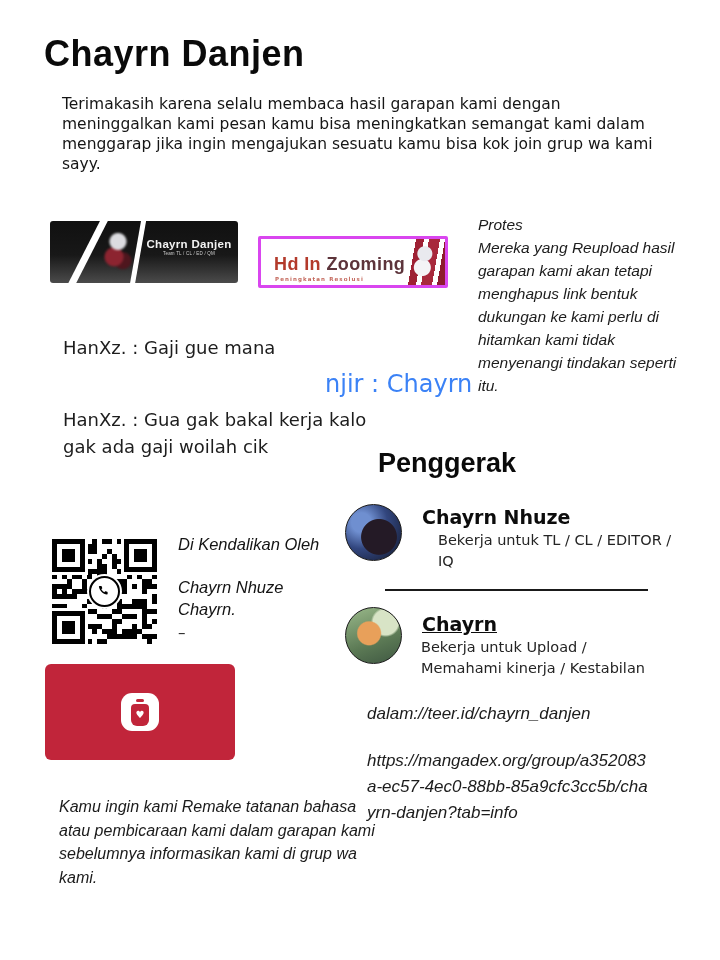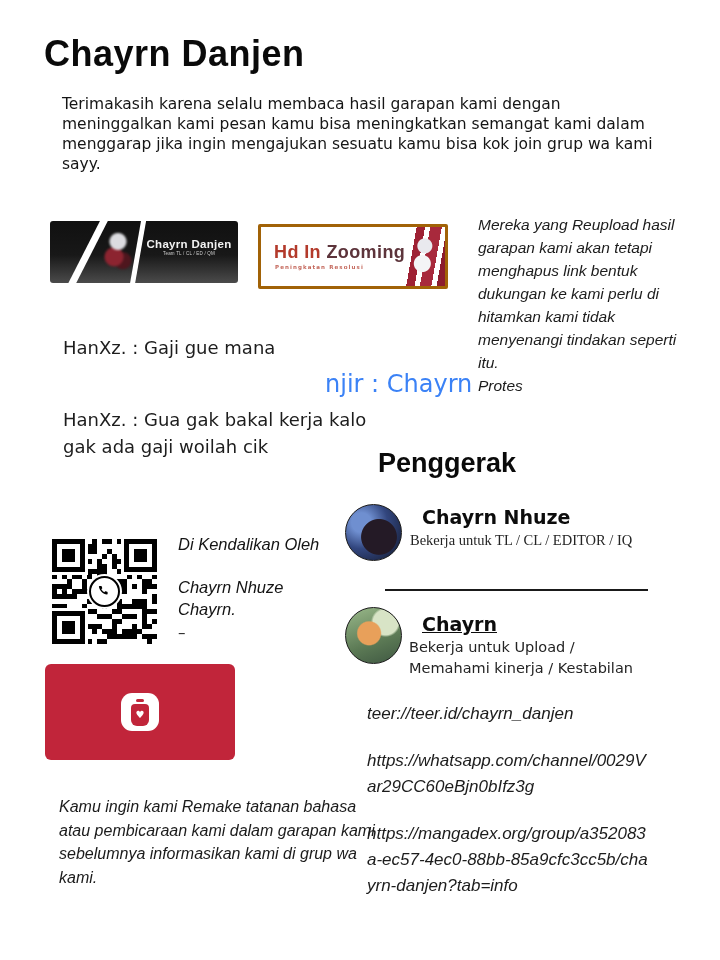--- a/index.html
+++ b/index.html
@@ -22,22 +22,22 @@
     background:
       radial-gradient(circle at 50% 26%,#dcdce0 0 8px,rgba(0,0,0,0) 9px),
       radial-gradient(circle at 40% 58%,#8c2430 0 9px,rgba(0,0,0,0) 10px),
       radial-gradient(circle at 62% 66%,#4f161e 0 8px,rgba(0,0,0,0) 9px);}
   .b1-text{position:absolute;left:92px;top:17px;width:94px;text-align:center;color:#f2f2f2;
     font-family:"Liberation Sans",sans-serif;}
   .b1-title{font-size:11.5px;font-weight:700;letter-spacing:.3px;}
   .b1-sub{font-size:4.5px;color:#cfcfcf;margin-top:1px;letter-spacing:.2px;}
 
   
-  .banner2{left:258px;top:224px;width:190px;height:65px;background:#fff;
-    border:3px solid #a16207;border-radius:2px;box-sizing:border-box;overflow:hidden;}
+  .banner2{left:258px;top:236px;width:190px;height:52px;background:#fff;
+    border:3px solid #d946ef;border-radius:2px;box-sizing:border-box;overflow:hidden;}
   .b2-title{position:absolute;left:13px;top:15px;font-family:"Liberation Sans",sans-serif;
     font-size:18px;font-weight:700;letter-spacing:.4px;}
   .b2-accent{color:#b33a2b;}
   .b2-rest{color:#5d343b;}
   .b2-sub{position:absolute;left:14px;top:37px;font-size:5.5px;color:#c4685c;
     letter-spacing:1.1px;font-weight:700;}
   .b2-art{position:absolute;right:0;top:0;bottom:0;width:42px;filter:blur(.6px);
     background:
       radial-gradient(circle at 52% 32%,#e9e9ee 0 7px,rgba(0,0,0,0) 8px),
       radial-gradient(circle at 46% 62%,#f4f4f6 0 8px,rgba(0,0,0,0) 9px),
@@ -63,22 +63,22 @@
       radial-gradient(circle at 28% 32%,#6f8fd0 0 18%,#32467e 48%,#141a30 95%);}
   .avatar.a2{left:345px;top:607px;
     background:
       radial-gradient(circle at 42% 46%,#e8a05a 0 26%,rgba(0,0,0,0) 29%),
       radial-gradient(circle at 72% 26%,#d8e4c6 0 22%,rgba(0,0,0,0) 26%),
       linear-gradient(160deg,#9ab98a 0%,#5c7a55 60%,#3f5842 100%);}
   .member-name{font-weight:700;font-size:19px;color:#0c0c0c;}
   .member-name.m1{left:422px;top:506px;}
   .member-name.m2{left:422px;top:613px;text-decoration:underline;}
   .member-role{font-size:14.5px;line-height:21px;color:#242424;width:250px;}
-  .member-role.r1{left:410px;top:530px;font-family:Liberation Serif, serif;}
-  .member-role.r2{left:409px;top:637px;}
+  .member-role.r1{left:438px;top:530px;}
+  .member-role.r2{left:421px;top:637px;}
   .team-divider{left:385px;top:589px;width:263px;height:2px;background:#1a1a1a;}
 
   
   .qr{left:52px;top:539px;width:105px;height:105px;background:#fff;}
   .qr-cells{display:flex;flex-wrap:wrap;width:105px;height:105px;}
   .qr-cells i{width:5px;height:5px;display:block;}
   .qr-cells i.on{background:#000;}
   .finder{position:absolute;width:33px;height:33px;background:#000;box-shadow:0 0 0 3px #fff;}
   .finder::before{content:"";position:absolute;left:5px;top:5px;width:23px;height:23px;background:#fff;}
   .finder::after{content:"";position:absolute;left:10px;top:10px;width:13px;height:13px;background:#000;}
@@ -133,22 +133,22 @@
   </div>
 </div>
 
 <div class="abs banner2">
   <div class="b2-title"><span class="b2-accent">Hd In </span><span class="b2-rest">Zooming</span></div>
   <div class="b2-sub">Peningkatan Resolusi</div>
   <div class="b2-art"></div>
 </div>
 
 <div class="abs protest">
+  <div>Protes</div>
   <div>Mereka yang Reupload hasil garapan kami akan tetapi menghapus link bentuk dukungan ke kami perlu di hitamkan kami tidak menyenangi tindakan seperti itu.</div>
-  <div>Protes</div>
 </div>
 
 <div class="abs chat1">HanXz. : Gaji gue mana</div>
 <div class="abs chat2">njir : Chayrn</div>
 <div class="abs chat3">HanXz. : Gua gak bakal kerja kalo gak ada gaji woilah cik</div>
 
 <div class="abs team-heading">Penggerak</div>
 <div class="abs avatar a1"></div>
 <div class="abs member-name m1">Chayrn Nhuze</div>
 <div class="abs member-role r1">Bekerja untuk TL / CL / EDITOR / IQ</div>
@@ -622,16 +622,15 @@
   <div class="tk-icon">
     <div class="tk-jar">
         <span class="tk-heart">♥</span>
       </div>
   </div>
 </div>
 
 <div class="abs note">Kamu ingin kami Remake tatanan bahasa atau pembicaraan kami dalam garapan kami sebelumnya informasikan kami di grup wa kami.</div>
 
 <div class="abs links">
-  <div class="link-item">teer://teer.id/chayrn_danjen</div>
-  <div class="link-item">https://whatsapp.com/channel/0029Var29CC60eBjn0bIfz3g</div>
+  <div class="link-item">dalam://teer.id/chayrn_danjen</div>
   <div class="link-item">https://mangadex.org/group/a352083a-ec57-4ec0-88bb-85a9cfc3cc5b/chayrn-danjen?tab=info</div>
 </div>
 
 </body></html>

